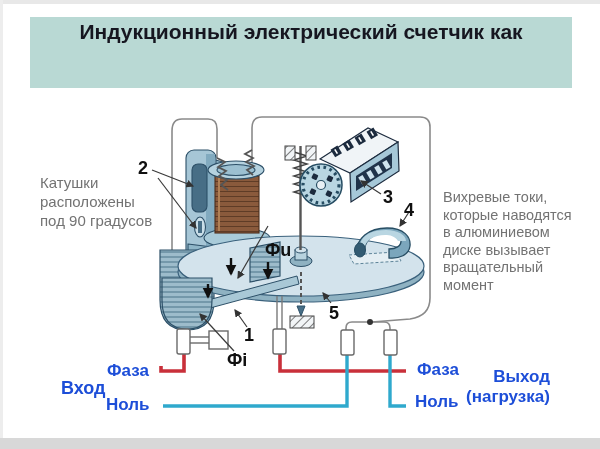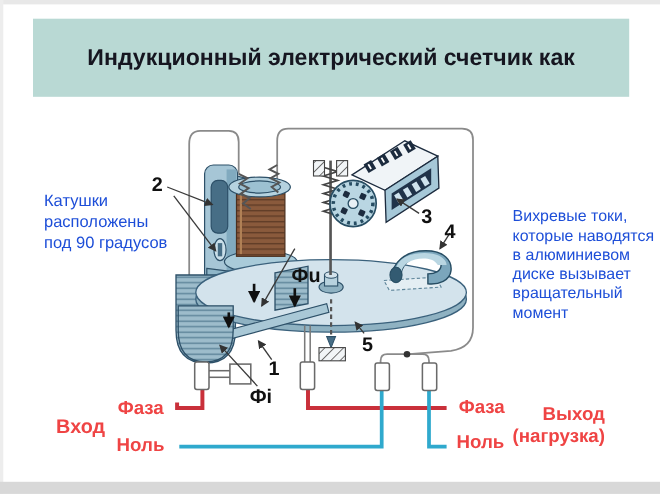--- a/index.html
+++ b/index.html
@@ -3,27 +3,27 @@
 <meta charset="utf-8">
 <style>
   html,body{margin:0;padding:0;background:#ffffff;}
   .stage{position:relative;width:600px;height:449px;background:#ffffff;overflow:hidden;
          font-family:"Liberation Sans", sans-serif;}
   .strip{position:absolute;}
   .strip.top{left:0;top:0;width:600px;height:4px;background:#e8e8e8;}
   .strip.left{left:0;top:0;width:3px;height:449px;background:#ededed;}
   .strip.bottom{left:0;top:438px;width:600px;height:11px;background:#d8d8d8;}
   .title-band{position:absolute;left:30px;top:17px;width:542px;height:71px;
-              background:#b9d9d4;display:flex;flex-direction:column;justify-content:center;
+              background:#b9d9d4;display:flex;flex-direction:row;justify-content:center;
               text-align:center;color:#161620;font-weight:bold;font-size:21px;line-height:30px;}
-  .note{position:absolute;color:#1d4ed8;font-size:15px;line-height:19px;white-space:pre-line;}
-  .note.right{font-size:14.5px;line-height:17.6px;margin-left:23px;}
+  .note{position:absolute;color:#737373;font-size:15px;line-height:19px;white-space:pre-line;}
+  .note.right{font-size:14.5px;line-height:17.6px;}
   .plabel{position:absolute;color:#101010;font-weight:bold;font-size:18px;line-height:18px;}
-  .iolabel{position:absolute;color:#ef4444;font-weight:bold;font-size:17px;line-height:20px;white-space:pre-line;}
-  .iolabel.big{font-size:18px;}
+  .iolabel{position:absolute;color:#1d4ed8;font-weight:bold;font-size:17px;line-height:20px;white-space:pre-line;}
+  .iolabel.big{font-size:18px;margin-left:10px;}
   svg{position:absolute;left:0;top:0;}
 </style>
 </head>
 <body>
 
 <div class="stage">
 
   <svg width="600" height="449" viewBox="0 0 600 449">
     <defs>
       <marker id="arr" viewBox="0 0 10 10" refX="8.5" refY="5" markerWidth="6.5" markerHeight="6.5" orient="auto-start-reverse">

